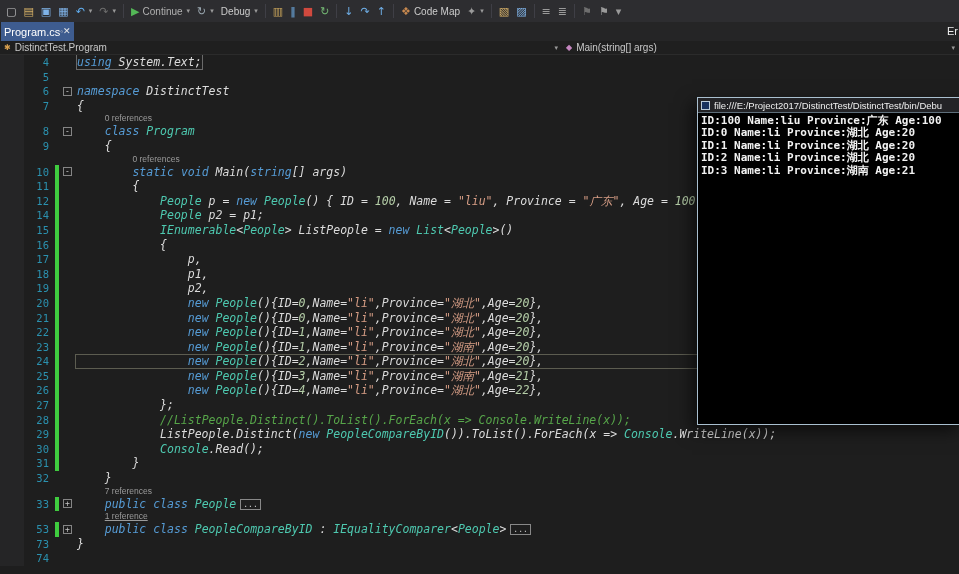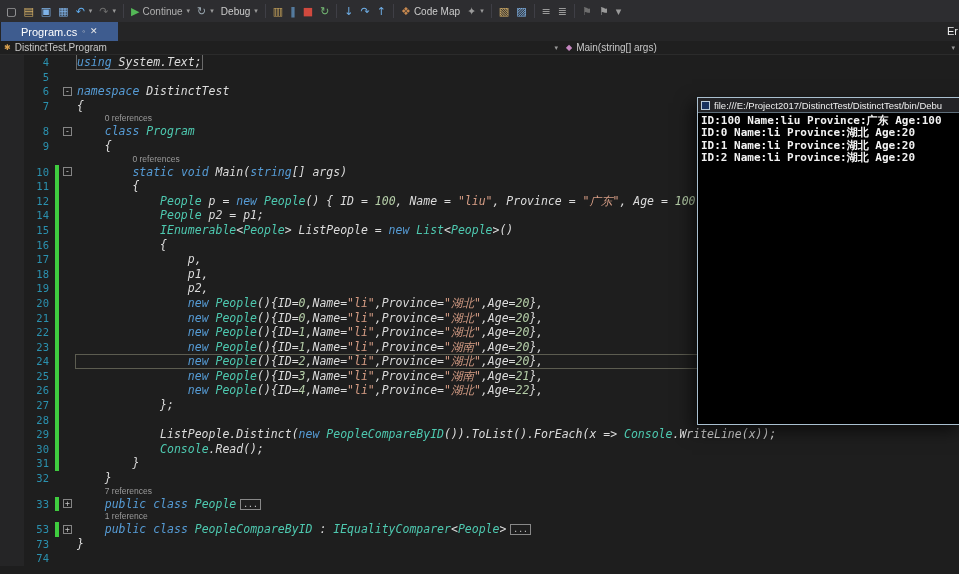--- a/index.html
+++ b/index.html
@@ -8,21 +8,21 @@
 
   
   .toolbar{height:22px;background:var(--toolbar_bg,#2D2D30);display:flex;align-items:center;padding:0 3px;gap:1px;overflow:hidden}
   .tb-item{display:flex;align-items:center;gap:3px;padding:1px 3px;background:none;border:0;color:#CCC;font:10px "Liberation Sans",sans-serif;cursor:default}
   .tb-item .g{font-size:11px;line-height:11px;font-family:"DejaVu Sans",sans-serif}
   .dd{font-size:7px;color:#9A9A9A;margin-left:1px}
   .sep{width:1px;height:14px;background:#3F3F46;margin:0 3px;flex:none}
 
   
   .tabrow{height:19px;background:#252526;display:flex;align-items:flex-end;position:relative}
-  .tab{height:19px;background:var(--tab_active,#3E5C8F);color:#FFF;font-size:11px;display:flex;align-items:center;gap:5px;padding:0 20px;margin-left:1px}
+  .tab{height:19px;background:var(--tab_active,#3E5C8F);color:#FFF;font-size:11px;display:flex;align-items:center;padding:0 3px;margin-left:1px}
   .tab .mini{font-size:8px;color:#D8D8D8;line-height:8px}
   .tab .close{font-size:9px;color:#E8E8E8;line-height:9px}
   .er{position:absolute;right:1px;top:3px;color:#ECECEC;font-size:11px}
 
   
   .crumb{height:14px;background:#1F1F1F;border-bottom:1px solid #2B2B2B;display:flex;align-items:center;font-size:10px;color:#C8C8C8}
   .crumb-left{width:562px;display:flex;align-items:center;gap:4px;padding:0 4px;height:100%}
   .crumb-right{flex:1;display:flex;align-items:center;gap:4px;padding:0 4px;height:100%}
   .crumb .ic{font-size:8px;line-height:8px}
   .ic-scope{color:#D8A04F}
@@ -194,39 +194,40 @@
       <div class="row"><div class="gut"></div><div class="lnum">18</div><div class="chg"><div class="bar"></div></div><div class="fold"></div><div class="codecol"><span class="p">                p1,</span></div></div>
       <div class="row"><div class="gut"></div><div class="lnum">19</div><div class="chg"><div class="bar"></div></div><div class="fold"></div><div class="codecol"><span class="p">                p2,</span></div></div>
       <div class="row"><div class="gut"></div><div class="lnum">20</div><div class="chg"><div class="bar"></div></div><div class="fold"></div><div class="codecol"><span class="p">                </span><span class="k">new</span><span class="p"> </span><span class="t">People</span><span class="p">(){ID=</span><span class="n">0</span><span class="p">,Name=</span><span class="s">"li"</span><span class="p">,Province=</span><span class="s">"湖北"</span><span class="p">,Age=</span><span class="n">20</span><span class="p">},</span></div></div>
       <div class="row"><div class="gut"></div><div class="lnum">21</div><div class="chg"><div class="bar"></div></div><div class="fold"></div><div class="codecol"><span class="p">                </span><span class="k">new</span><span class="p"> </span><span class="t">People</span><span class="p">(){ID=</span><span class="n">0</span><span class="p">,Name=</span><span class="s">"li"</span><span class="p">,Province=</span><span class="s">"湖北"</span><span class="p">,Age=</span><span class="n">20</span><span class="p">},</span></div></div>
       <div class="row"><div class="gut"></div><div class="lnum">22</div><div class="chg"><div class="bar"></div></div><div class="fold"></div><div class="codecol"><span class="p">                </span><span class="k">new</span><span class="p"> </span><span class="t">People</span><span class="p">(){ID=</span><span class="n">1</span><span class="p">,Name=</span><span class="s">"li"</span><span class="p">,Province=</span><span class="s">"湖北"</span><span class="p">,Age=</span><span class="n">20</span><span class="p">},</span></div></div>
       <div class="row"><div class="gut"></div><div class="lnum">23</div><div class="chg"><div class="bar"></div></div><div class="fold"></div><div class="codecol"><span class="p">                </span><span class="k">new</span><span class="p"> </span><span class="t">People</span><span class="p">(){ID=</span><span class="n">1</span><span class="p">,Name=</span><span class="s">"li"</span><span class="p">,Province=</span><span class="s">"湖南"</span><span class="p">,Age=</span><span class="n">20</span><span class="p">},</span></div></div>
       <div class="row cur"><div class="gut"></div><div class="lnum">24</div><div class="chg"><div class="bar"></div></div><div class="fold"></div><div class="codecol"><span class="p">                </span><span class="k">new</span><span class="p"> </span><span class="t">People</span><span class="p">(){ID=</span><span class="n">2</span><span class="p">,Name=</span><span class="s">"li"</span><span class="p">,Province=</span><span class="s">"湖北"</span><span class="p">,Age=</span><span class="n">20</span><span class="p">},</span></div></div>
       <div class="row"><div class="gut"></div><div class="lnum">25</div><div class="chg"><div class="bar"></div></div><div class="fold"></div><div class="codecol"><span class="p">                </span><span class="k">new</span><span class="p"> </span><span class="t">People</span><span class="p">(){ID=</span><span class="n">3</span><span class="p">,Name=</span><span class="s">"li"</span><span class="p">,Province=</span><span class="s">"湖南"</span><span class="p">,Age=</span><span class="n">21</span><span class="p">},</span></div></div>
       <div class="row"><div class="gut"></div><div class="lnum">26</div><div class="chg"><div class="bar"></div></div><div class="fold"></div><div class="codecol"><span class="p">                </span><span class="k">new</span><span class="p"> </span><span class="t">People</span><span class="p">(){ID=</span><span class="n">4</span><span class="p">,Name=</span><span class="s">"li"</span><span class="p">,Province=</span><span class="s">"湖北"</span><span class="p">,Age=</span><span class="n">22</span><span class="p">},</span></div></div>
       <div class="row"><div class="gut"></div><div class="lnum">27</div><div class="chg"><div class="bar"></div></div><div class="fold"></div><div class="codecol"><span class="p">            };</span></div></div>
-      <div class="row"><div class="gut"></div><div class="lnum">28</div><div class="chg"><div class="bar"></div></div><div class="fold"></div><div class="codecol"><span class="p">            </span></div></div>
+      <div class="row"><div class="gut"></div><div class="lnum">28</div><div class="chg"><div class="bar"></div></div><div class="fold"></div><div class="codecol"><span class="p">            </span><span class="c">//ListPeople.Distinct().ToList().ForEach(x =&gt; Console.WriteLine(x));</span></div></div>
       <div class="row"><div class="gut"></div><div class="lnum">29</div><div class="chg"><div class="bar"></div></div><div class="fold"></div><div class="codecol"><span class="p">            ListPeople.Distinct(</span><span class="k">new</span><span class="p"> </span><span class="t">PeopleCompareByID</span><span class="p">()).ToList().ForEach(x =&gt; </span><span class="t">Console</span><span class="p">.WriteLine(x));</span></div></div>
       <div class="row"><div class="gut"></div><div class="lnum">30</div><div class="chg"><div class="bar"></div></div><div class="fold"></div><div class="codecol"><span class="p">            </span><span class="t">Console</span><span class="p">.Read();</span></div></div>
       <div class="row"><div class="gut"></div><div class="lnum">31</div><div class="chg"><div class="bar"></div></div><div class="fold"></div><div class="codecol"><span class="p">        }</span></div></div>
       <div class="row"><div class="gut"></div><div class="lnum">32</div><div class="chg"></div><div class="fold"></div><div class="codecol"><span class="p">    }</span></div></div>
       <div class="row refrow"><div class="gut"></div><div class="lnum"></div><div class="chg"></div><div class="fold"></div><div class="codecol" style="padding-left: 29.72px;">7 references</div></div>
       <div class="row"><div class="gut"></div><div class="lnum">33</div><div class="chg"><div class="bar"></div></div><div class="fold"><div class="foldbox">+</div></div><div class="codecol"><span class="p">    </span><span class="k">public</span><span class="p"> </span><span class="k">class</span><span class="p"> </span><span class="t">People</span><span class="colbox">...</span></div></div>
-      <div class="row refrow"><div class="gut"></div><div class="lnum"></div><div class="chg"></div><div class="fold"></div><div class="codecol" style="padding-left: 29.72px;">1 reference</div></div>
+      <div class="row refrow"><div class="gut"></div><div class="lnum"></div><div class="chg"></div><div class="fold"></div><div class="codecol" style="padding-left: 29.72px; text-decoration: underline;">1 reference</div></div>
       <div class="row"><div class="gut"></div><div class="lnum">53</div><div class="chg"><div class="bar"></div></div><div class="fold"><div class="foldbox">+</div></div><div class="codecol"><span class="p">    </span><span class="k">public</span><span class="p"> </span><span class="k">class</span><span class="p"> </span><span class="t">PeopleCompareByID</span><span class="p"> : </span><span class="t">IEqualityComparer</span><span class="p">&lt;</span><span class="t">People</span><span class="p">&gt;</span><span class="colbox">...</span></div></div>
       <div class="row"><div class="gut"></div><div class="lnum">73</div><div class="chg"></div><div class="fold"></div><div class="codecol"><span class="p">}</span></div></div>
       <div class="row"><div class="gut"></div><div class="lnum">74</div><div class="chg"></div><div class="fold"></div><div class="codecol"></div></div>
     </div>
 
   <div class="console">
     <div class="ctitle">
       <span class="cicon"></span>
       <span class="ctext">file:///E:/Project2017/DistinctTest/DistinctTest/bin/Debu</span>
     </div>
     <div class="cbody">
         <div class="cline">ID:100 Name:liu Province:广东 Age:100</div>
         <div class="cline">ID:0 Name:li Province:湖北 Age:20</div>
         <div class="cline">ID:1 Name:li Province:湖北 Age:20</div>
         <div class="cline">ID:2 Name:li Province:湖北 Age:20</div>
+        <div class="cline">ID:3 Name:li Province:湖南 Age:21</div>
       </div>
   </div>
 
 </div>
 
 </body></html>

